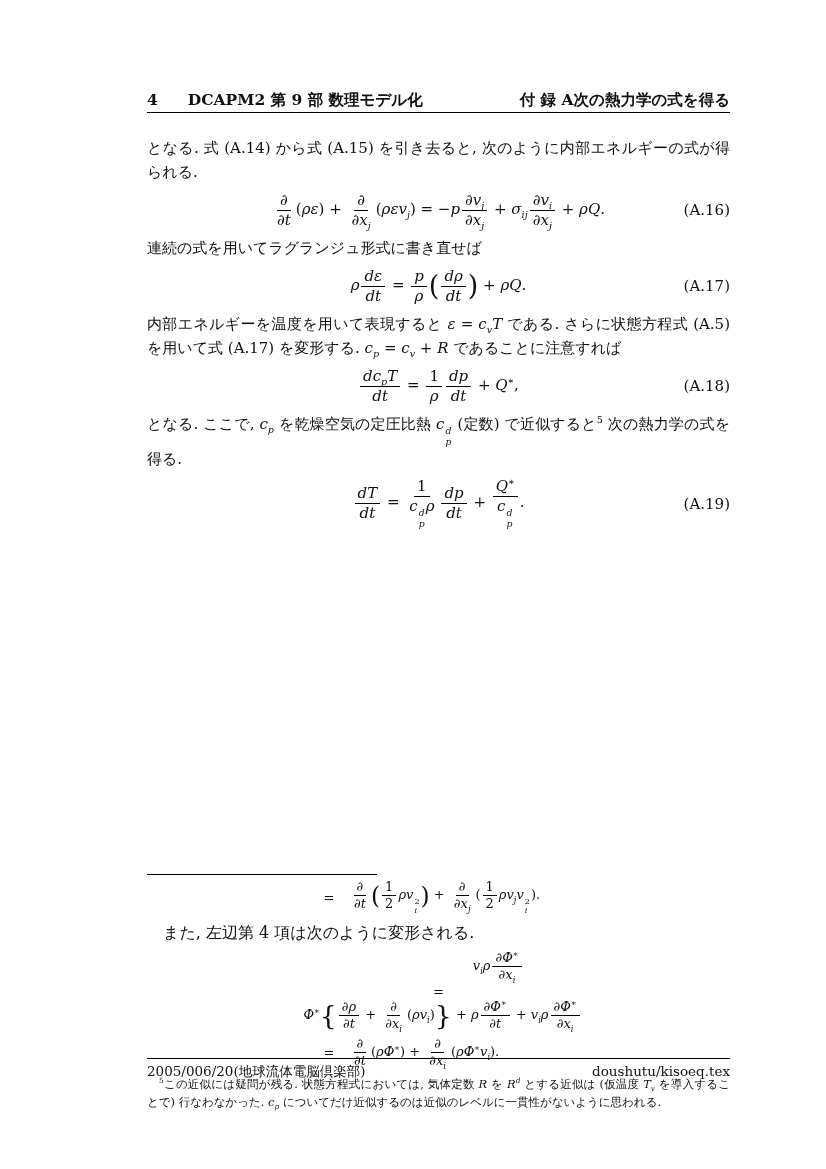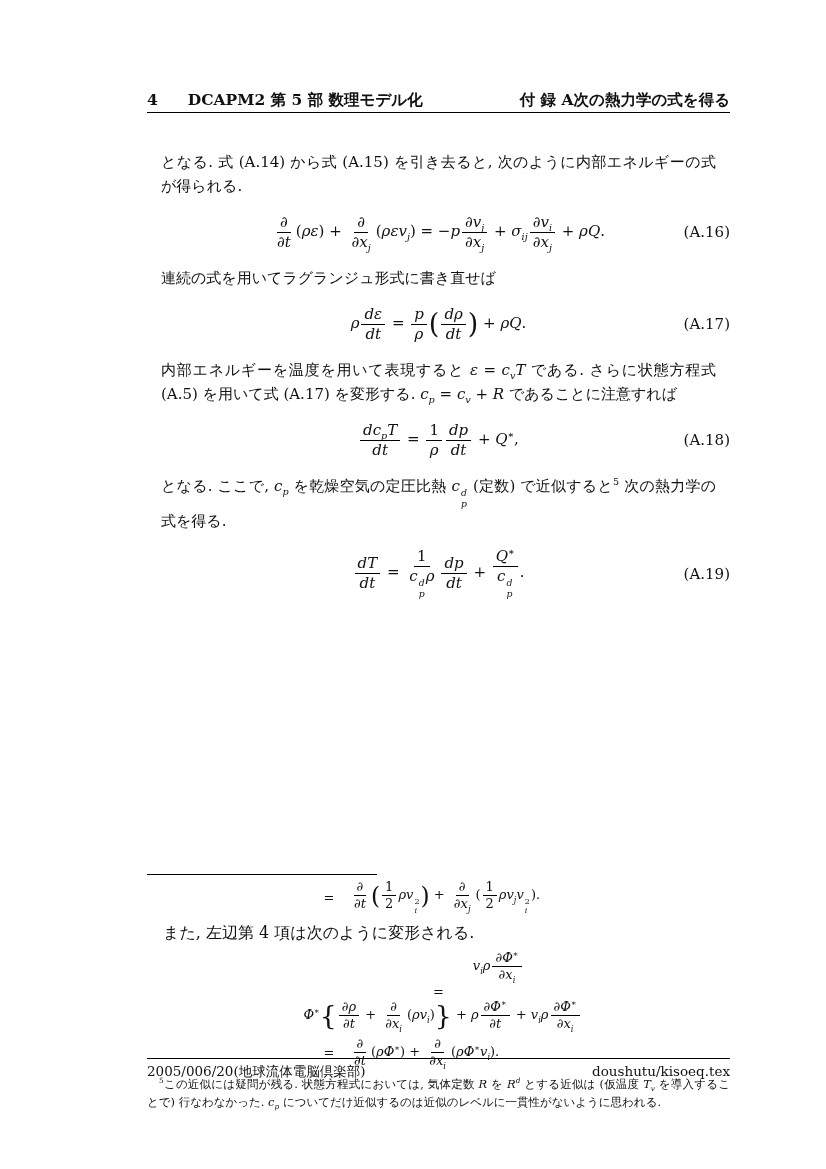--- a/index.html
+++ b/index.html
@@ -10,21 +10,21 @@
   .hdr{position:absolute;left:147px;width:583px;top:90px;display:flex;
        justify-content:space-between;align-items:baseline;font-weight:bold;font-size:15.5px;}
   .hdr-left,.hdr-right{display:flex;align-items:baseline;}
   .hdr-pagenum{margin-right:30px;}
   .hdr-appendix{}
   .rule{position:absolute;left:147px;width:583px;border-top:1.2px solid #000;height:0;}
   .hdr-rule{top:112px;}
 
   
   #main{position:absolute;left:147px;top:136px;width:583px;font-size:15px;line-height:1.6;}
-  .para{margin:14px;text-align:justify;}
+  .para{margin:0;text-align:justify;}
   .eq{position:relative;display:flex;align-items:center;justify-content:center;margin:6px 0;
       min-height:40px;}
   .eqlabel{position:absolute;right:0;top:50%;transform:translateY(-50%);font-style:normal;}
 
   
   .mi{font-style:italic;}
   .mu{font-style:normal;}
   sub,sup{font-size:0.64em;line-height:0;}
   .frac{display:inline-flex;flex-direction:column;align-items:center;vertical-align:middle;
         margin:0 2px;line-height:1.25;text-align:center;}
@@ -53,21 +53,21 @@
        justify-content:space-between;font-size:13.5px;}
 </style>
 </head>
 <body>
 
 <div id="page">
 
   <div class="hdr">
     <div class="hdr-left">
       <span class="hdr-pagenum">4</span>
-      <span>DCAPM2 第 5 部 数理モデル化</span>
+      <span>DCAPM2 第 9 部 数理モデル化</span>
     </div>
     <div class="hdr-right">
       <span class="hdr-appendix">付 録 A</span>
       <span>次の熱力学の式を得る</span>
     </div>
   </div>
   <div class="rule hdr-rule"></div>
 
   <div id="main">
     <p class="para"><span class="mu">となる. 式 (A.14) から式 (A.15) を引き去ると, 次のように内部エネルギーの式が得られる.</span></p>

